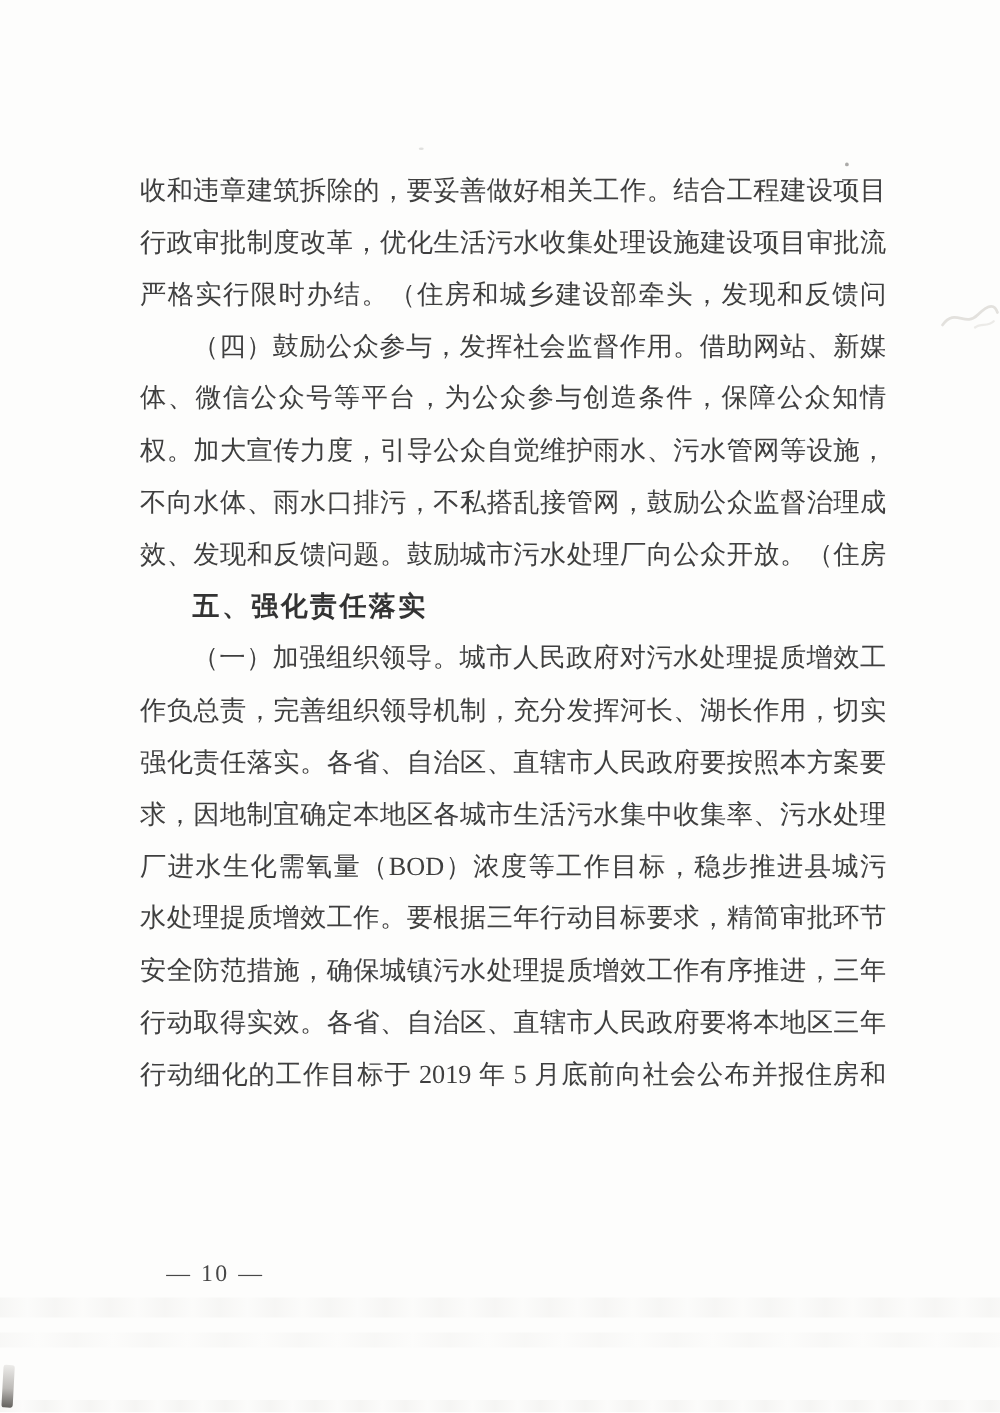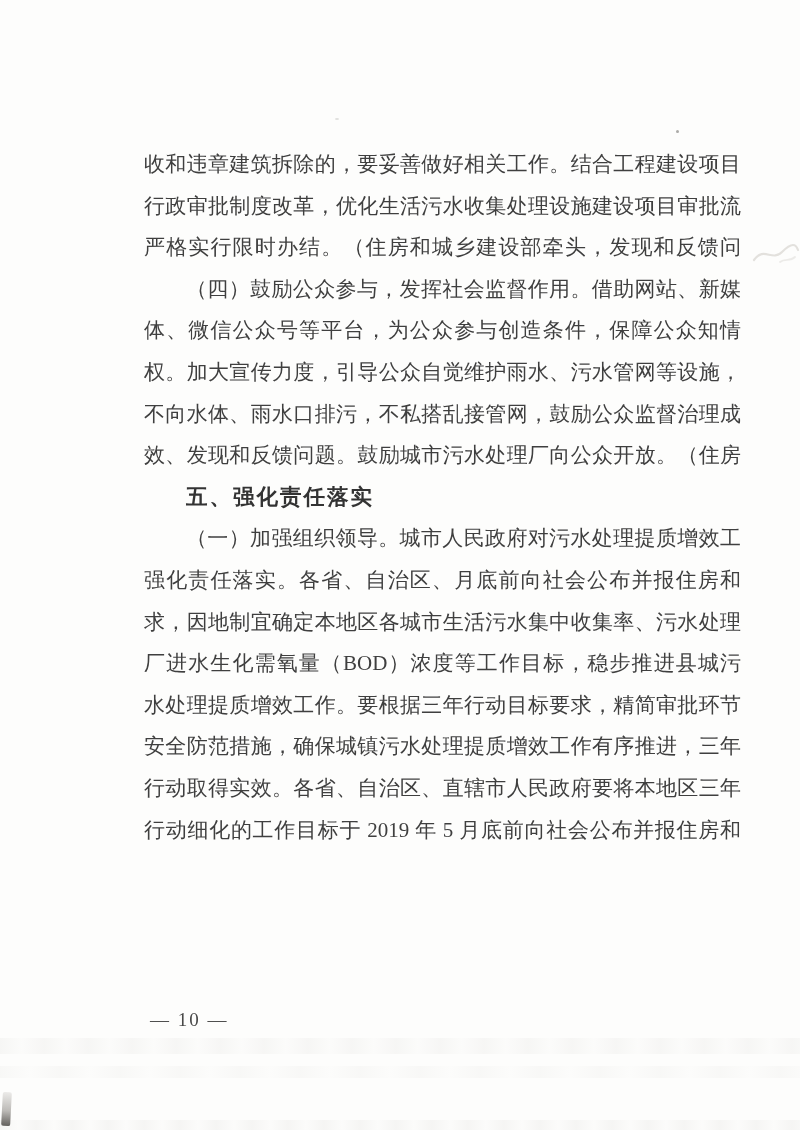--- a/index.html
+++ b/index.html
@@ -61,23 +61,22 @@
     position: absolute;
     background: rgba(90,88,84,0.5);
     border-radius: 50%;
   }
   .speck-1 { left: 676px; top: 130px; width: 3px; height: 3px; }
   .speck-2 { left: 335px; top: 118px; width: 4px; height: 2px; opacity: .35; }
 
   .textblock {
     position: absolute;
     left: 112px;
-    top: 144px;
+    top: 132px;
     width: 597px;
-    margin-left: 32px;
   }
   .line {
     height: 41.6px;
     line-height: 41.6px;
     font-size: 21px;
     color: var(--ink, #3f3f3f);
     text-align: justify;
     text-align-last: justify;
     text-justify: inter-character;
     overflow: hidden;
@@ -94,21 +93,21 @@
     font-family: "Liberation Sans", sans-serif;
     font-weight: bold;
     font-size: 21.5px;
     letter-spacing: 2px;
     color: var(--heading_ink, #333333);
     text-align: right;
     text-align-last: left;
   }
   .footer {
     position: absolute;
-    left: 150px;
+    left: 133px;
     top: 1006px;
     height: 28px;
     line-height: 28px;
     font-size: 19px;
     letter-spacing: 2px;
     color: var(--footer_ink, #484848);
     font-family: "Liberation Serif", serif;
   }
 </style>
 </head>
@@ -120,21 +119,22 @@
       <div class="line justify">收和违章建筑拆除的，要妥善做好相关工作。结合工程建设项目</div>
       <div class="line justify">行政审批制度改革，优化生活污水收集处理设施建设项目审批流</div>
       <div class="line justify">严格实行限时办结。（住房和城乡建设部牵头，发现和反馈问题）</div>
       <div class="line justify indent">（四）鼓励公众参与，发挥社会监督作用。借助网站、新媒</div>
       <div class="line justify">体、微信公众号等平台，为公众参与创造条件，保障公众知情</div>
       <div class="line justify">权。加大宣传力度，引导公众自觉维护雨水、污水管网等设施，</div>
       <div class="line justify">不向水体、雨水口排污，不私搭乱接管网，鼓励公众监督治理成</div>
       <div class="line justify">效、发现和反馈问题。鼓励城市污水处理厂向公众开放。（住房</div>
       <div class="line heading indent">五、强化责任落实</div>
       <div class="line justify indent">（一）加强组织领导。城市人民政府对污水处理提质增效工</div>
-      <div class="line justify">强化责任落实。各省、自治区、月底前向社会公布并报住房和</div>
+      <div class="line justify">作负总责，完善组织领导机制，充分发挥河长、湖长作用，切实</div>
+      <div class="line justify">强化责任落实。各省、自治区、直辖市人民政府要按照本方案要</div>
       <div class="line justify">求，因地制宜确定本地区各城市生活污水集中收集率、污水处理</div>
       <div class="line justify">厂进水生化需氧量（BOD）浓度等工作目标，稳步推进县城污</div>
       <div class="line justify">水处理提质增效工作。要根据三年行动目标要求，精简审批环节</div>
       <div class="line justify">安全防范措施，确保城镇污水处理提质增效工作有序推进，三年</div>
       <div class="line justify">行动取得实效。各省、自治区、直辖市人民政府要将本地区三年</div>
       <div class="line justify">行动细化的工作目标于 2019 年 5 月底前向社会公布并报住房和</div>
     </div>
 
   <div class="footer">— 10 —</div>
 

